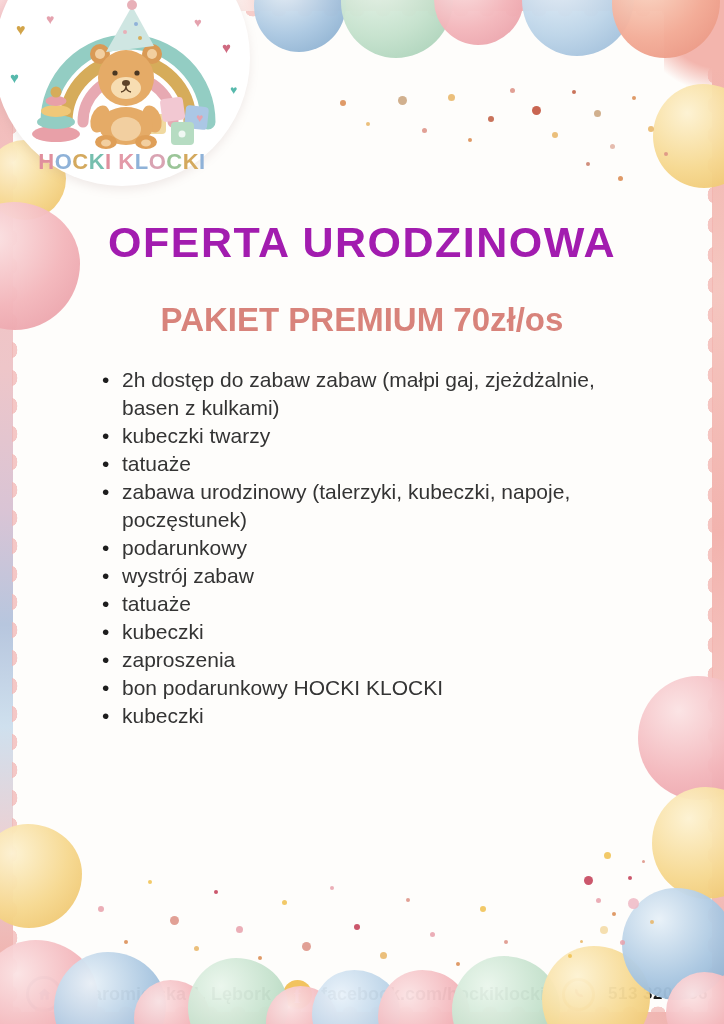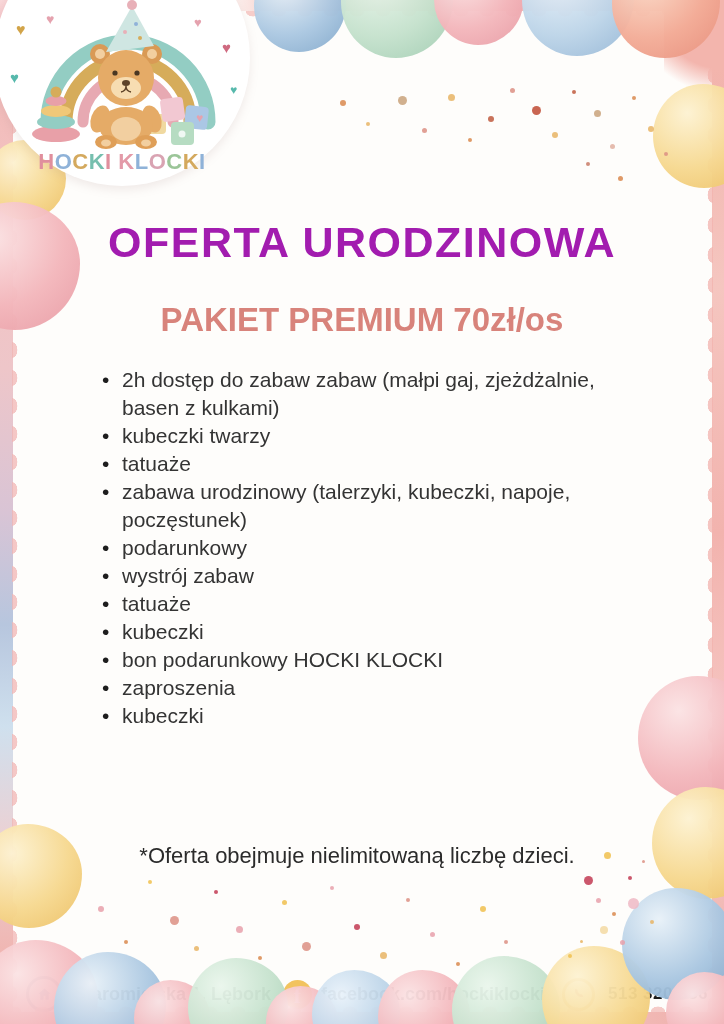--- a/index.html
+++ b/index.html
@@ -202,26 +202,25 @@
 
   <div class="list">
       <div class="li">2h dostęp do zabaw zabaw (małpi gaj, zjeżdżalnie, basen z kulkami)</div>
       <div class="li">kubeczki twarzy</div>
       <div class="li">tatuaże</div>
       <div class="li">zabawa urodzinowy (talerzyki, kubeczki, napoje, poczęstunek)</div>
       <div class="li">podarunkowy</div>
       <div class="li">wystrój zabaw</div>
       <div class="li">tatuaże</div>
       <div class="li">kubeczki</div>
+      <div class="li">zaproszenia</div>
       <div class="li">bon podarunkowy HOCKI KLOCKI</div>
-      <div class="li">zaproszenia</div>
       <div class="li">kubeczki</div>
     </div>
 
-  <div class="footnote">*Oferta obejmuje nielimitowaną liczbę dzieci.</div>
 
   <div class="footer"></div>
   <div class="fgroup g1">
     <span class="ic-circle ic-home">
       <svg width="19" height="19" viewBox="0 0 24 24">
           <path d="M12 4.5 4.5 11.2h2.2v7.3h4.1v-4.8h2.4v4.8h4.1v-7.3h2.2z" fill="#7b96c8"></path>
         </svg>
     </span>
     <span class="ftext">Staromiejska 1, Lębork</span>
   </div>

